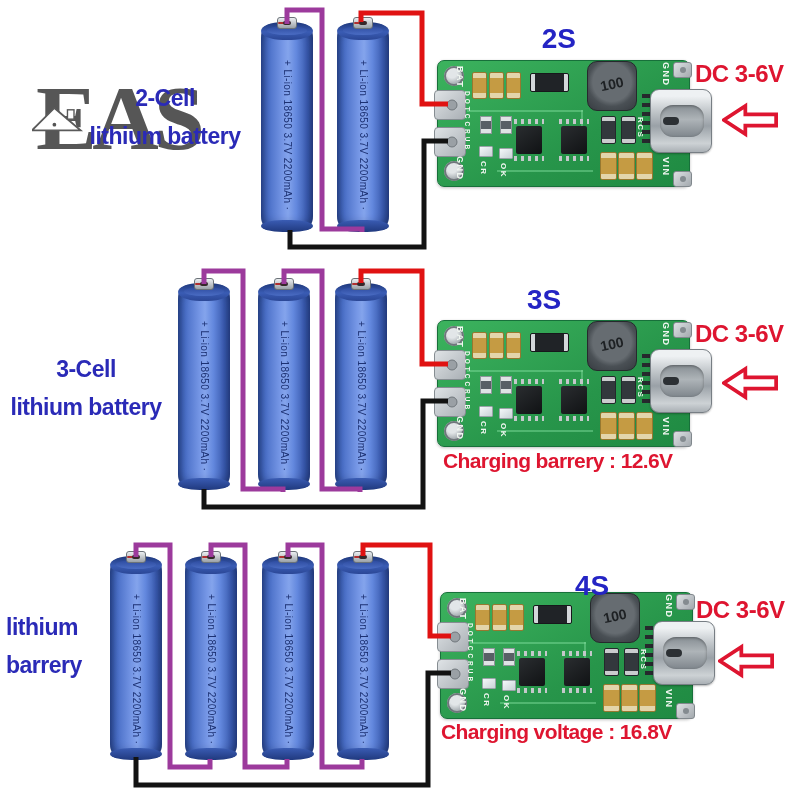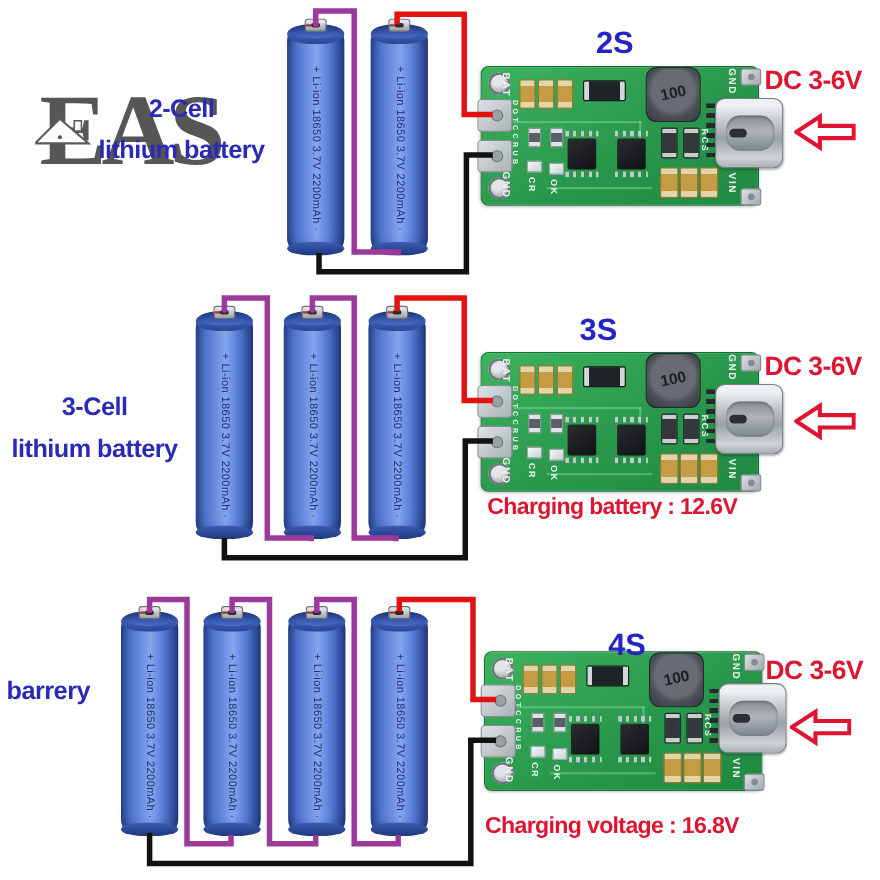--- a/index.html
+++ b/index.html
@@ -256,24 +256,25 @@
           <div class="usb" style="left: 213px; top: 29px; width: 60px; height: 62px;">
             <div class="usb-slot"></div>
             <div class="usb-hole"></div>
           </div>
         </div>
         <div class="mod-label" style="left: 512px; top: 286px; text-align: center;">3S</div>
         <div class="dc-label" style="left: 695px; top: 320px;">DC 3-6V</div>
         <div class="arrow" style="left: 722px; top: 365px;"><svg viewBox="0 0 60 36" width="56" height="36">
             <polygon points="58,12 25,12 25,3 2,18 25,33 25,24 58,24" fill="#ffffff" stroke="#de1530" stroke-width="4" stroke-linejoin="miter"></polygon>
           </svg></div>
-        <div class="charge-label" style="left: 443px; top: 449px;">Charging battery : 12.6V</div>
+        <div class="charge-label" style="left: 443px; top: 449px;">Charging barrery : 12.6V</div>
       </div>
       <div class="section">
         <div class="caption" style="left: 6px; top: 608px; width: 140px;">
+          <div class="cap-line">lithium</div>
           <div class="cap-line">barrery</div>
         </div>
         <div class="battery" style="left: 110px; top: 558px; height: 200px;">
           <div class="bat-body"></div>
           <div class="bat-top"></div>
           <div class="bat-term"></div>
           <div class="bat-label">+ Li-ion 18650 3.7V 2200mAh ·</div>
           <div class="bat-bottom"></div>
         </div>
         <div class="battery" style="left: 185px; top: 558px; height: 200px;">
@@ -337,26 +338,26 @@
           <div class="rsense" style="left: 184px; top: 56px; width: 13px; height: 26px;"></div>
           <div class="cap" style="left: 163px; top: 92px; width: 15px; height: 26px;"></div>
           <div class="cap" style="left: 181px; top: 92px; width: 15px; height: 26px;"></div>
           <div class="cap" style="left: 199px; top: 92px; width: 15px; height: 26px;"></div>
           <div class="usb-pins" style="left: 205px; top: 34px; width: 8px; height: 52px;"></div>
           <div class="usb" style="left: 213px; top: 29px; width: 60px; height: 62px;">
             <div class="usb-slot"></div>
             <div class="usb-hole"></div>
           </div>
         </div>
-        <div class="mod-label" style="left: 538px; top: 572px;">4S</div>
+        <div class="mod-label" style="left: 560px; top: 572px;">4S</div>
         <div class="dc-label" style="left: 696px; top: 596px;">DC 3-6V</div>
         <div class="arrow" style="left: 718px; top: 643px;"><svg viewBox="0 0 60 36" width="56" height="36">
             <polygon points="58,12 25,12 25,3 2,18 25,33 25,24 58,24" fill="#ffffff" stroke="#de1530" stroke-width="4" stroke-linejoin="miter"></polygon>
           </svg></div>
-        <div class="charge-label" style="left: 441px; top: 720px; margin-top: 19px;">Charging voltage : 16.8V</div>
+        <div class="charge-label" style="left: 441px; top: 720px;">Charging voltage : 16.8V</div>
       </div>
     </div>
 
   <svg id="wires" class="wires" width="800" height="800">
       <polyline points="287,24 287,10 322,10 322,229 362,229 362,232" fill="none" stroke-width="5" stroke="#9c3a9c"></polyline>
       <polyline points="361,22 361,13 422,13 422,104 448,104" fill="none" stroke-width="5" stroke="#e01212"></polyline>
       <polyline points="290,230 290,247 424,247 424,141 448,141" fill="none" stroke-width="5" stroke="#121212"></polyline>
       <polyline points="204,284 204,271 243,271 243,489 283,489 283,492" fill="none" stroke-width="5" stroke="#9c3a9c"></polyline>
       <polyline points="284,284 284,271 322,271 322,489 360,489 360,492" fill="none" stroke-width="5" stroke="#9c3a9c"></polyline>
       <polyline points="361,283 361,271 422,271 422,364 448,364" fill="none" stroke-width="5" stroke="#e01212"></polyline>

